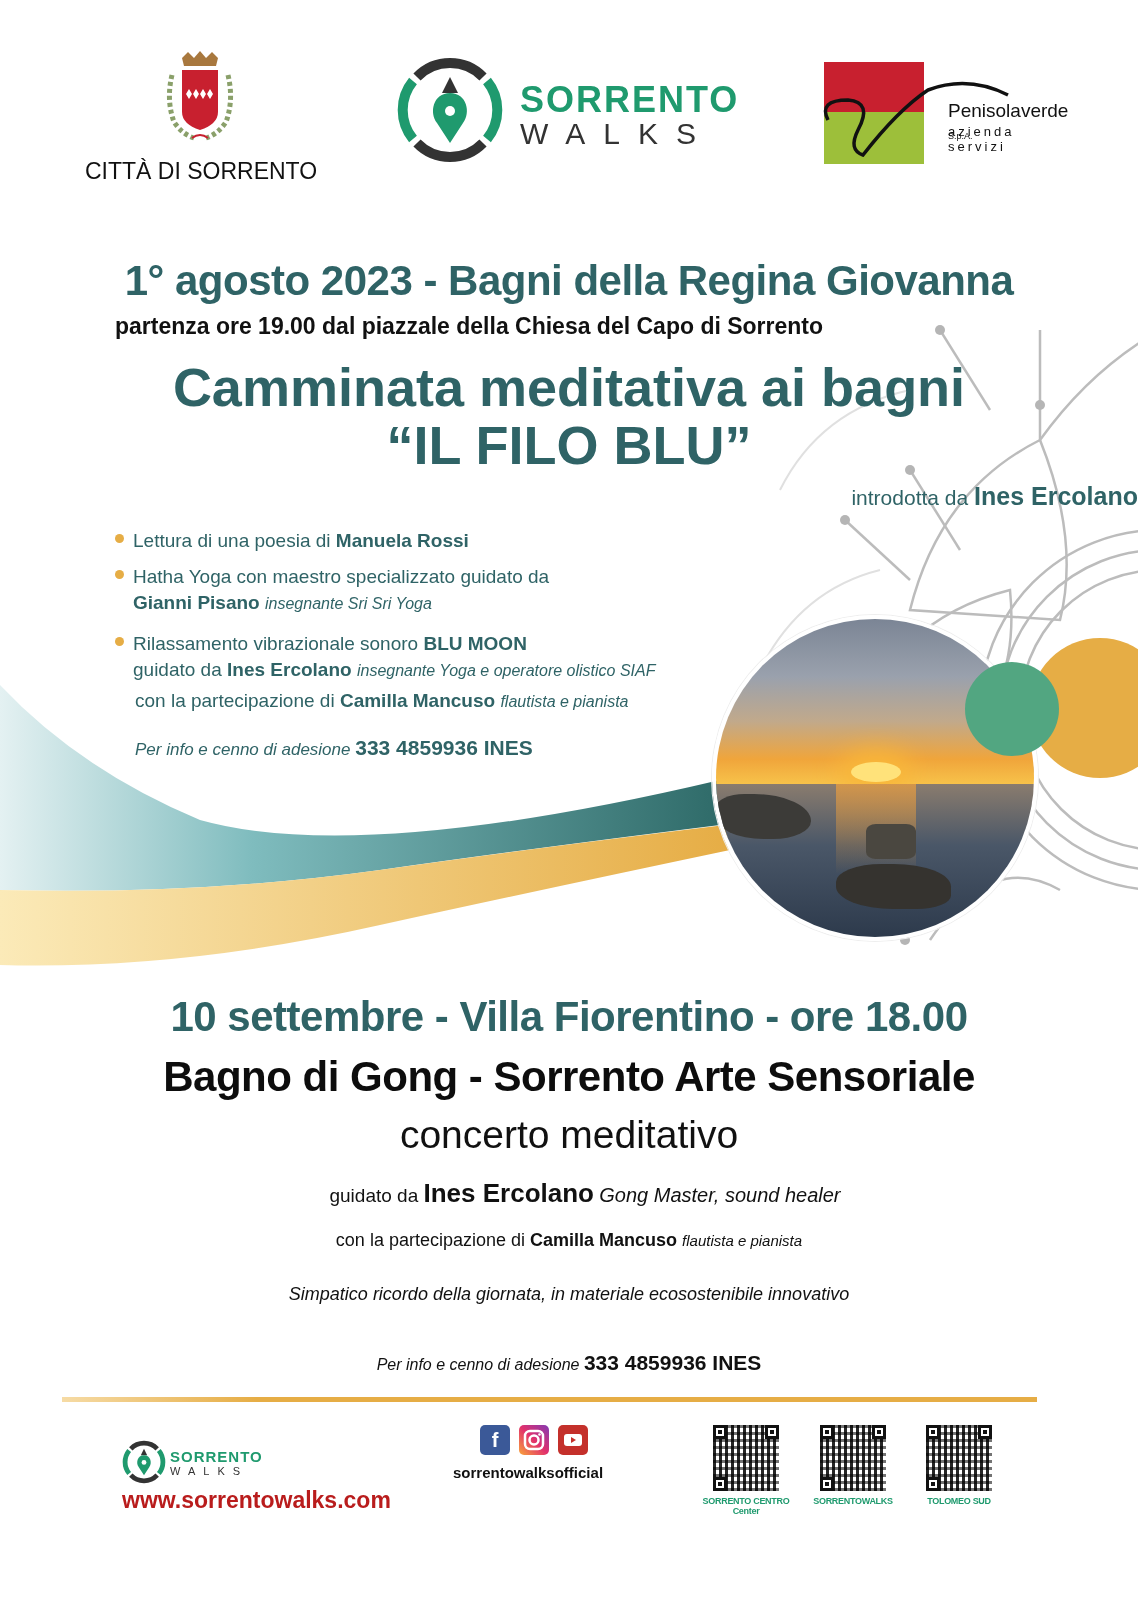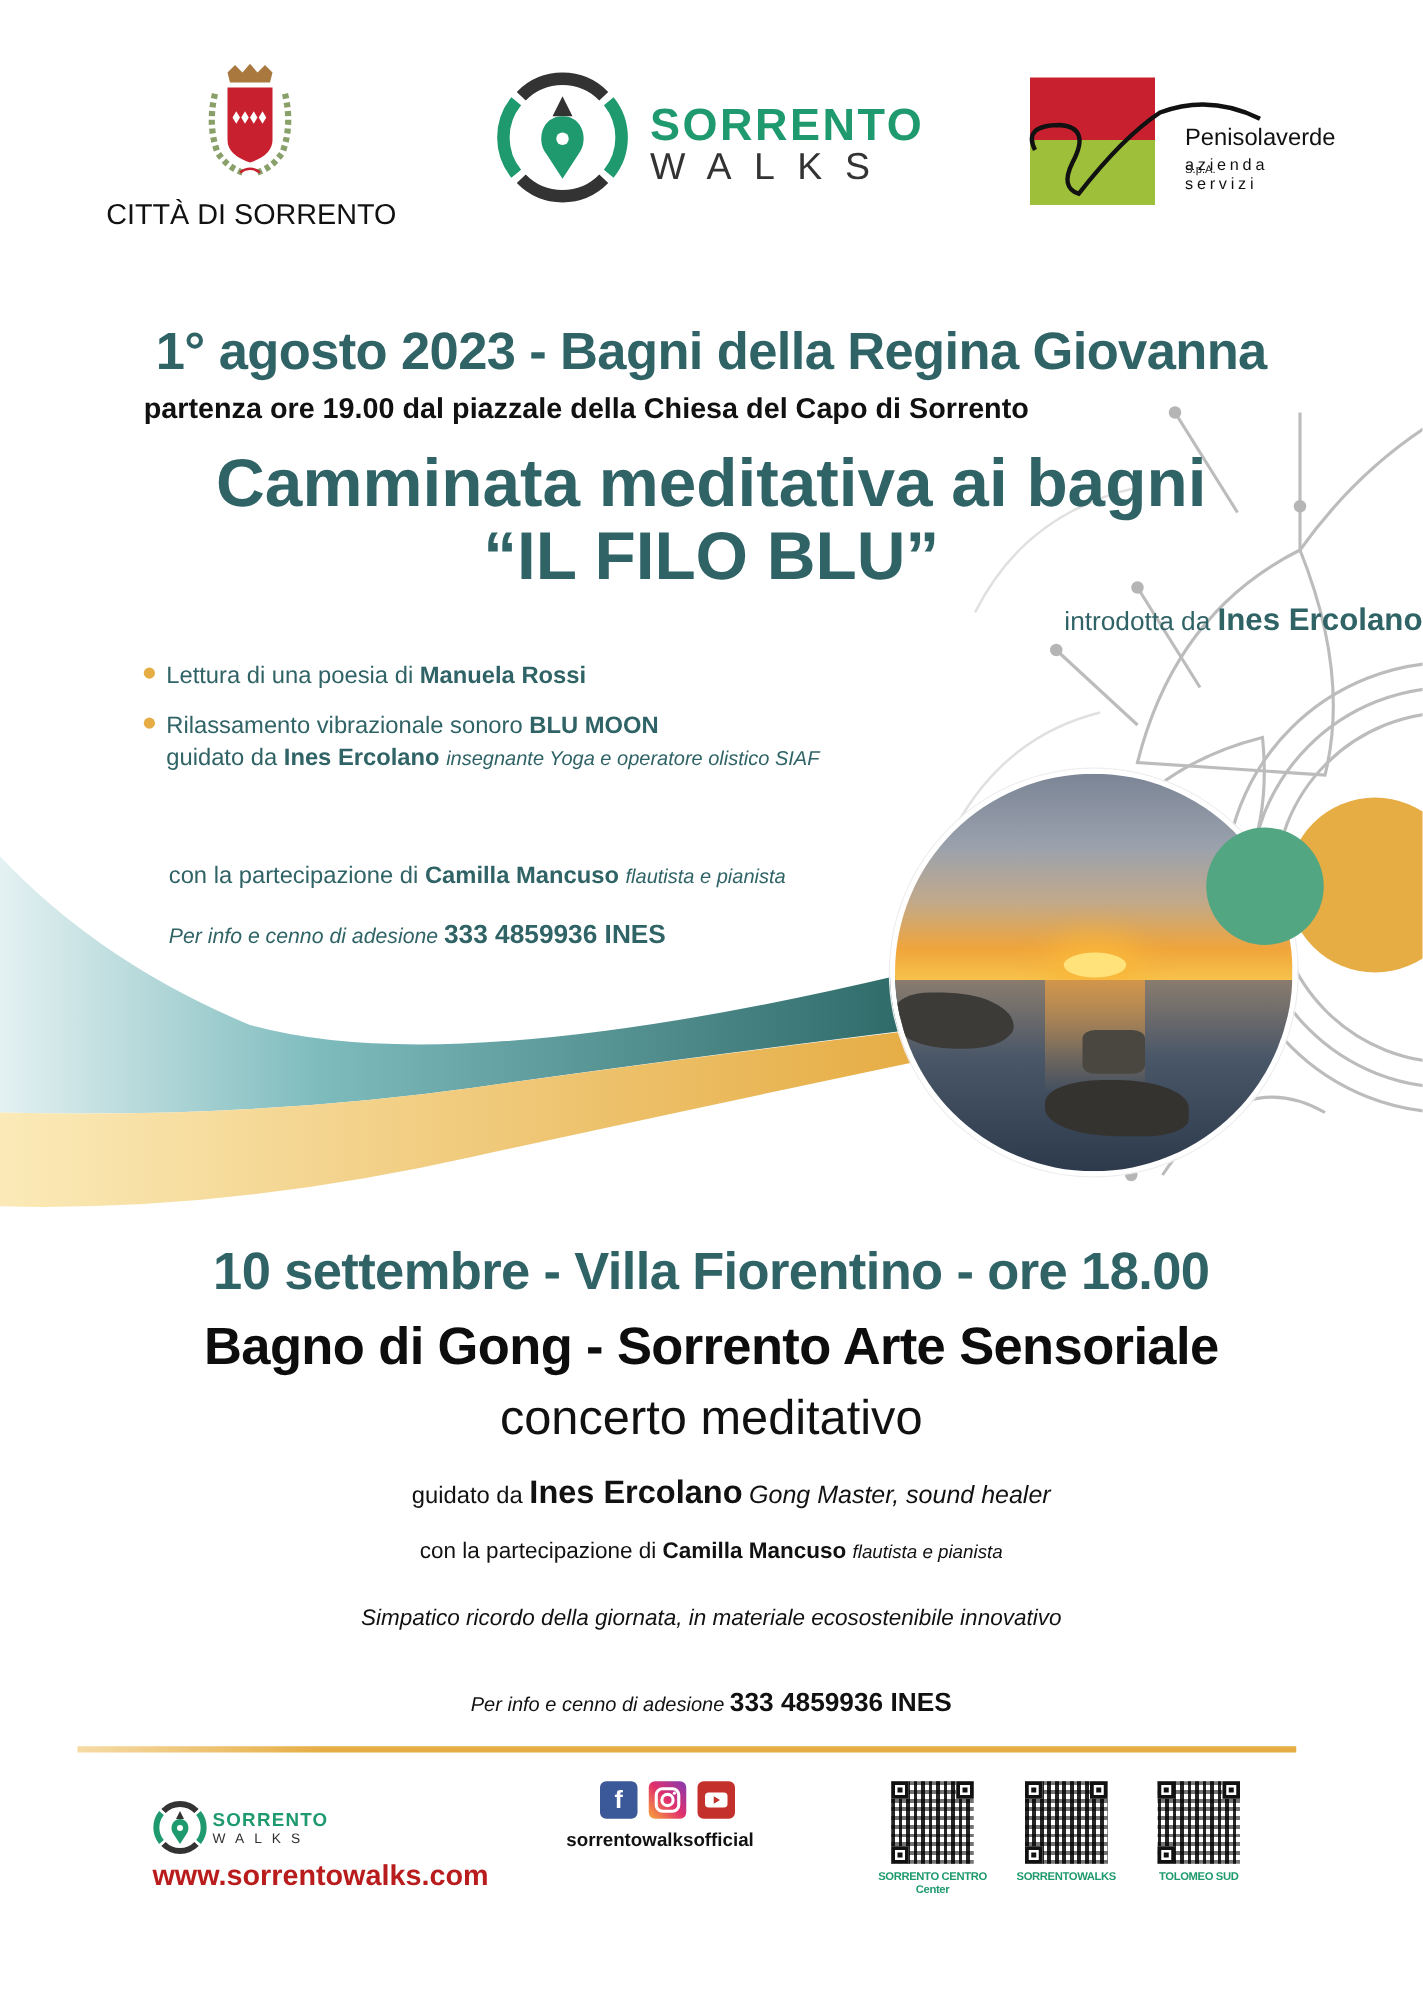--- a/index.html
+++ b/index.html
@@ -174,20 +174,25 @@
 </div>
 <div id="introdotta" class="abs center teal">
   <span>introdotta da</span> <b>Ines Ercolano</b>
 </div>
 
 <div class="abs bullet-list">
   <div class="bl-item">
     <span class="dot"></span>
     <span>Lettura di una poesia di </span><b>Manuela Rossi</b>
   </div>
+  <div class="bl-item">
+    <span class="dot"></span>
+    <span>Hatha Yoga con maestro specializzato guidato da</span><br>
+    <b>Gianni Pisano</b> <i>insegnante Sri Sri Yoga</i>
+  </div>
   <div class="bl-item" style="margin-top:14px">
     <span class="dot"></span>
     <span>Rilassamento vibrazionale sonoro </span><b>BLU MOON</b><br>
     <span>guidato da </span><b>Ines Ercolano</b> <i>insegnante Yoga e operatore olistico SIAF</i>
   </div>
 </div>
 
 <div id="partecipazione1" class="abs teal">
   <span>con la partecipazione di </span><b>Camilla Mancuso</b> <i>flautista e pianista</i>
 </div>

